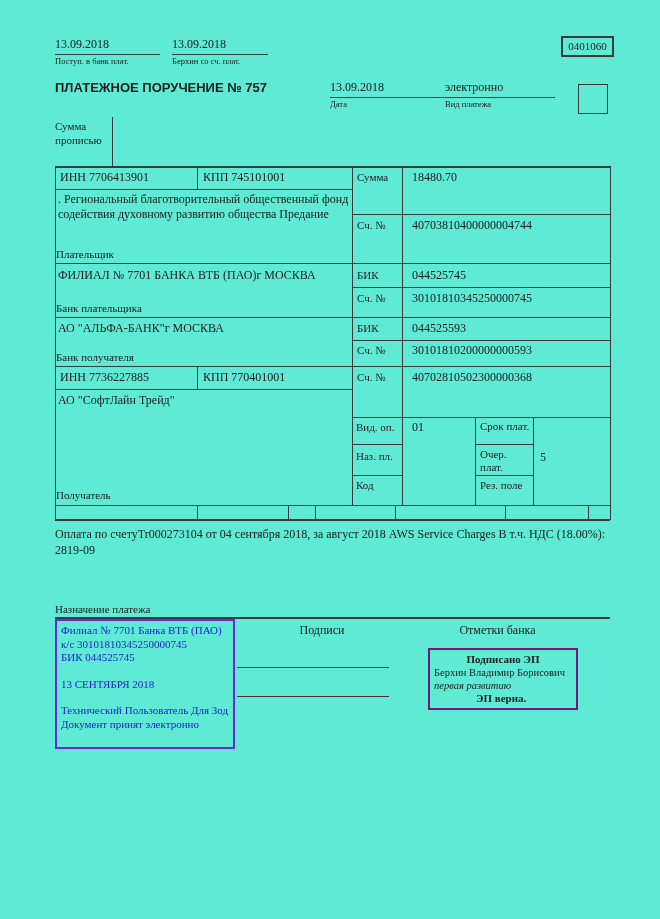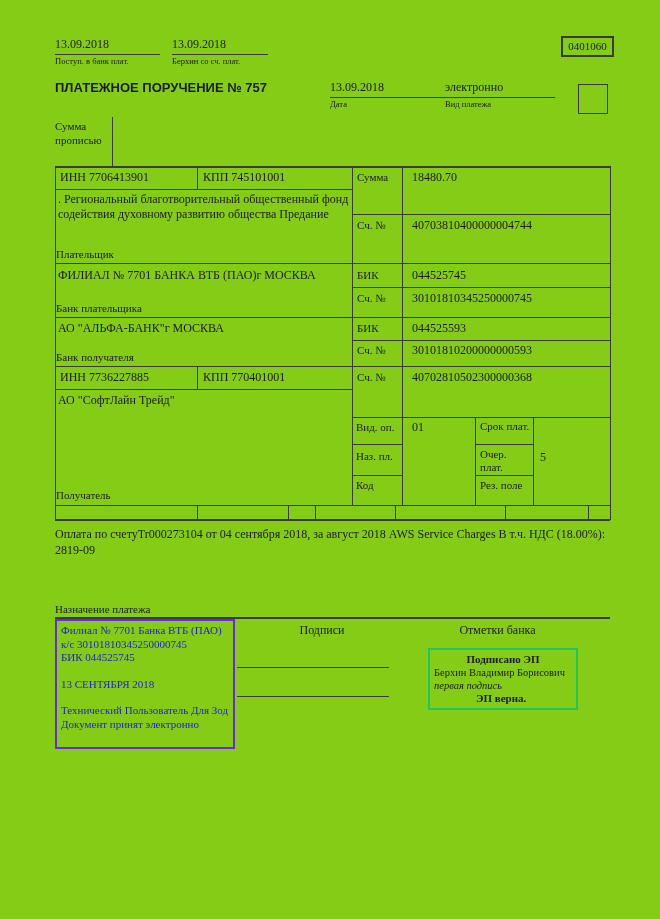--- a/index.html
+++ b/index.html
@@ -1,17 +1,17 @@
 <!DOCTYPE html>
 <html><head>
 <meta charset="utf-8">
 <style>
   html,body { margin:0; padding:0; background:#ffffff; }
   .page {
-    position:relative; width:660px; height:919px; background:#84cc16;
+    position:relative; width:660px; height:919px; background:#5eead4;
     font-family:"Liberation Serif", serif; color:#1c1c1c; overflow:hidden;
   }
   .t  { position:absolute; font-size:12px; white-space:nowrap; }
   .wrap { white-space:normal; }
   .lbl { font-size:11px; }
   .small { font-size:8.5px; }
   .hl { position:absolute; background:#3a3a3a; height:1px; }
   .vl { position:absolute; background:#3a3a3a; width:1px; }
   .thick { height:2px; }
   .uline { border-bottom:1px solid #3a3a3a; padding-bottom:2px; }
@@ -22,21 +22,21 @@
   }
   .sqbox { position:absolute; left:578px; top:84px; width:28px; height:28px; border:1px solid #3a3a3a; }
   .stamp {
     position:absolute; left:55px; top:619px; width:168px; height:120px;
     border:2px solid #6d28d9; color:#2222cc; font-size:11px; line-height:13.5px;
     padding:3px 4px; white-space:normal;
   }
   .stamp .gap { height:13px; }
   .esign {
     position:absolute; left:428px; top:648px; width:138px; height:52px;
-    border:2px solid #22c55e; font-size:10.5px; line-height:13px; padding:3px 4px;
+    border:2px solid #701a75; font-size:10.5px; line-height:13px; padding:3px 4px;
   }
   .esign .e-title { font-weight:bold; text-align:center; font-size:11px; }
   .esign .e-note { font-style:italic; }
   .esign .e-verdict { font-weight:bold; padding-left:42px; font-size:11px; }
   .center { text-align:center; }
 </style>
 </head>
 <body>
 
 <div class="page">
@@ -143,17 +143,17 @@
   </div>
 
   <div class="t center" style="left:242px; top:623px; width:160px;">Подписи</div>
   <div class="hl" style="left:237px; top:667px; width:152px;"></div>
   <div class="hl" style="left:237px; top:696px; width:152px;"></div>
 
   <div class="t center" style="left:415px; top:623px; width:165px;">Отметки банка</div>
   <div class="esign">
     <div class="e-title">Подписано ЭП</div>
     <div>Берхин Владимир Борисович</div>
-    <div class="e-note">первая подпись</div>
+    <div class="e-note">первая развитию</div>
     <div class="e-verdict">ЭП верна.</div>
   </div>
 
 </div>
 
 </body></html>

